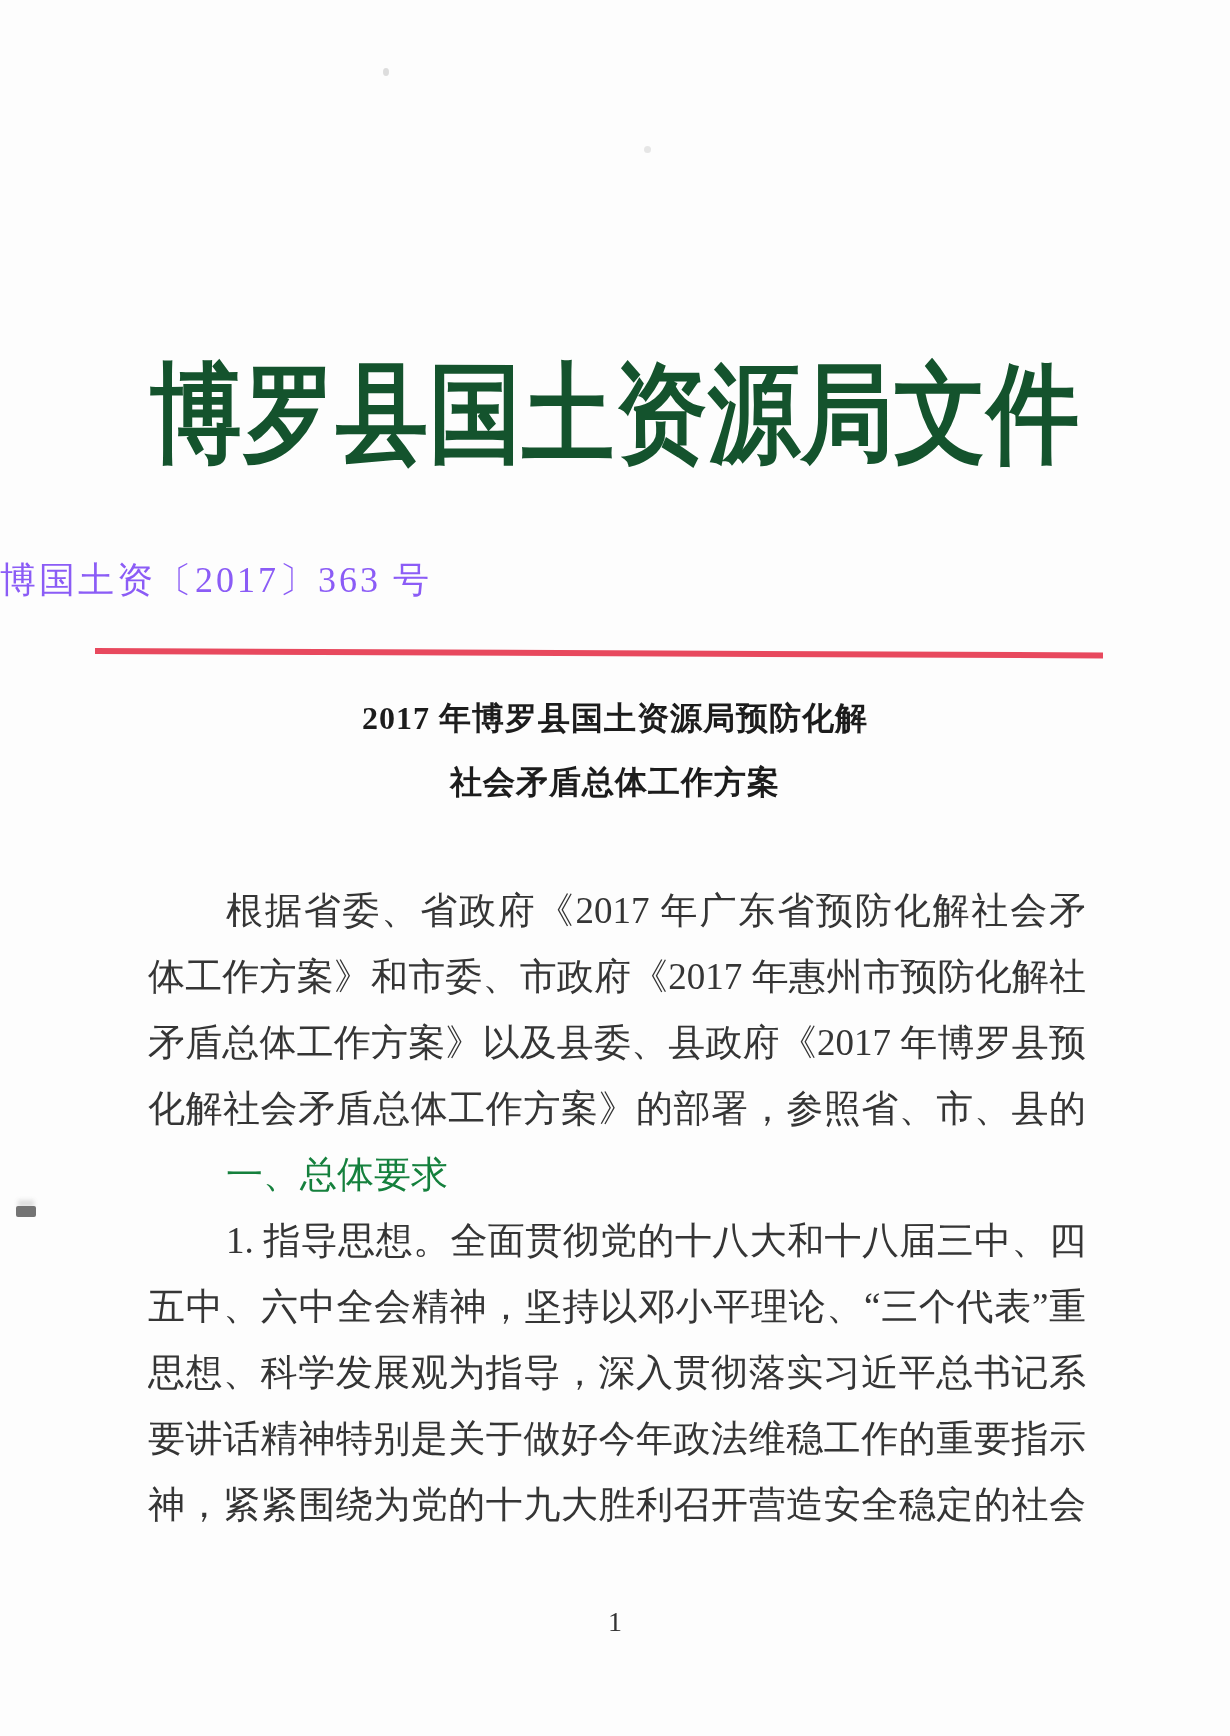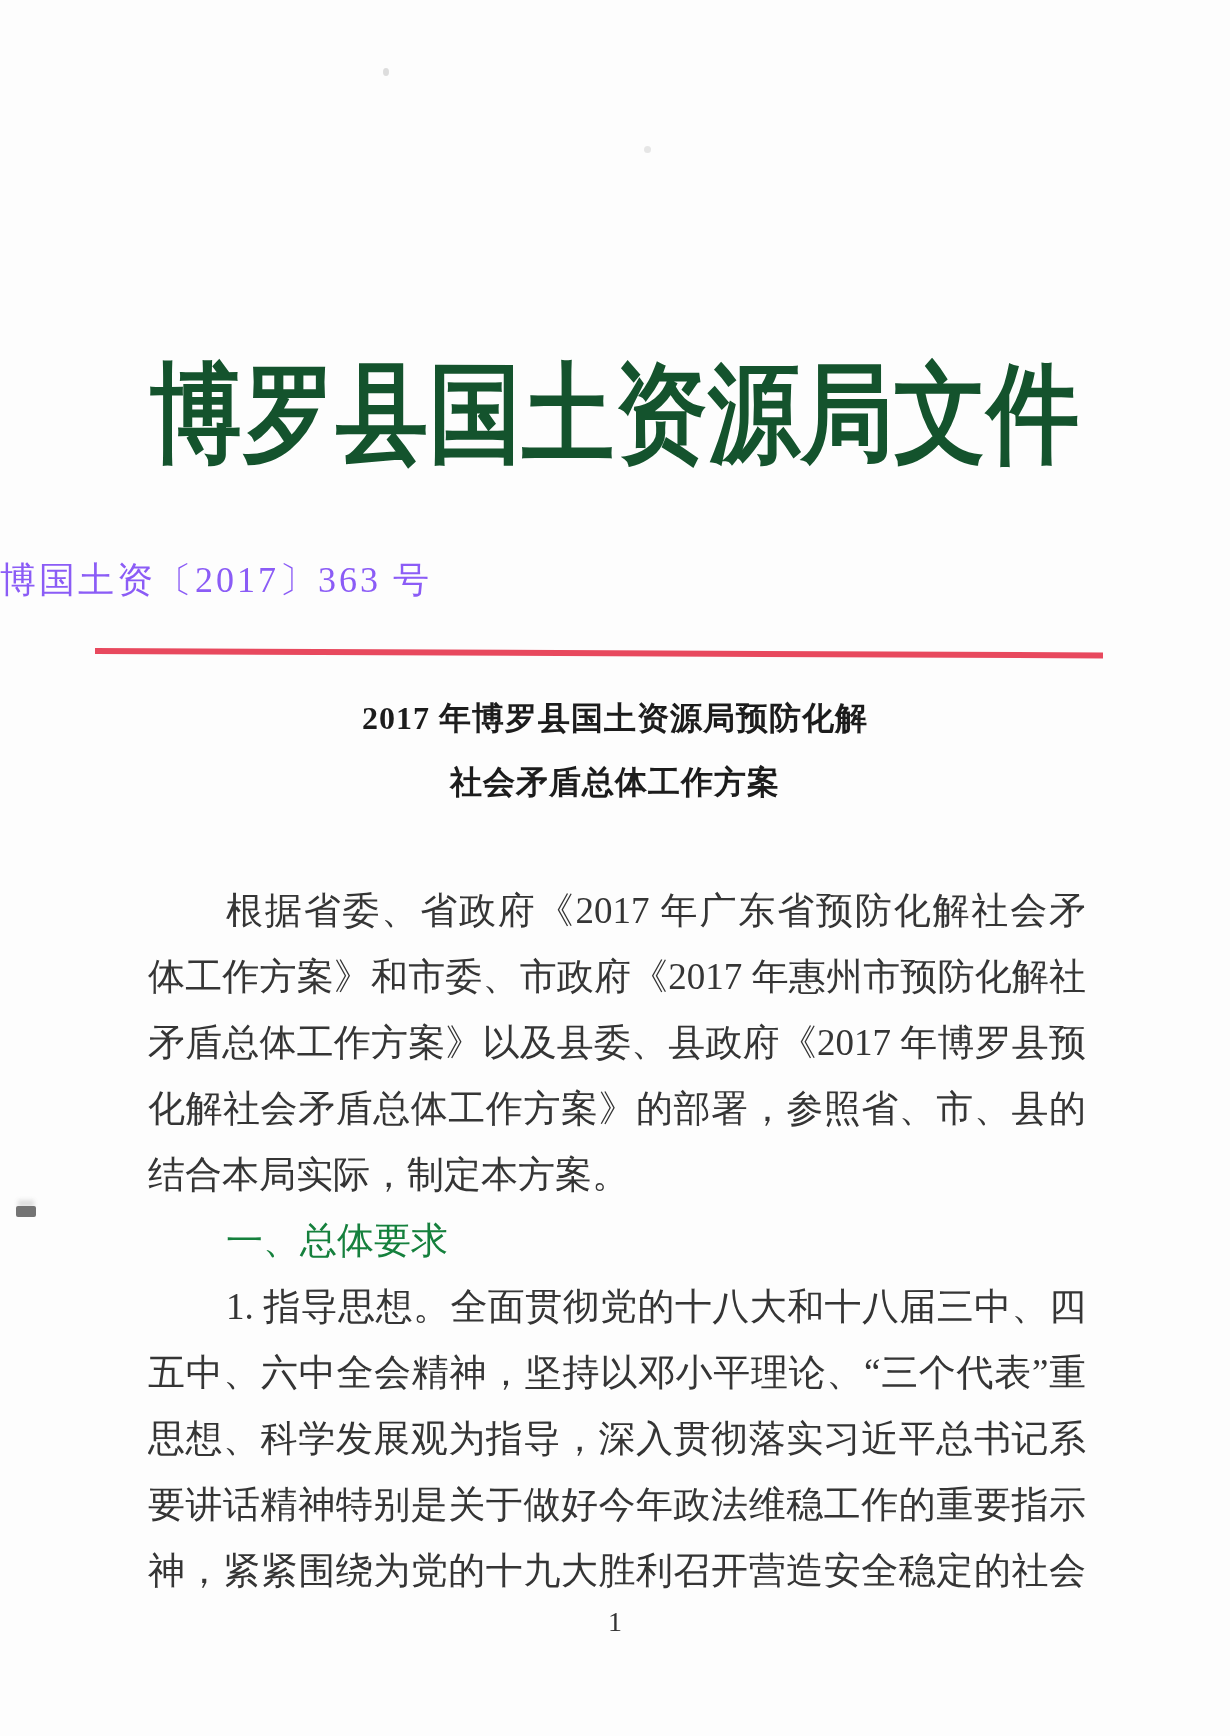--- a/index.html
+++ b/index.html
@@ -122,21 +122,20 @@
   <div class="doc-title">
     <div>2017 年博罗县国土资源局预防化解</div>
     <div>社会矛盾总体工作方案</div>
   </div>
 
   <div class="body-text">
     <div class="line just indent">根据省委、省政府《2017 年广东省预防化解社会矛盾总</div>
     <div class="line just">体工作方案》和市委、市政府《2017 年惠州市预防化解社会</div>
     <div class="line just">矛盾总体工作方案》以及县委、县政府《2017 年博罗县预防</div>
     <div class="line just">化解社会矛盾总体工作方案》的部署，参照省、市、县的做法，</div>
-    <div class="line">结合本局实际，制定本方案。</div>
     <div class="line bold indent">一、总体要求</div>
     <div class="line just indent">1. 指导思想。全面贯彻党的十八大和十八届三中、四中、</div>
     <div class="line just">五中、六中全会精神，坚持以邓小平理论、“三个代表”重要</div>
     <div class="line just">思想、科学发展观为指导，深入贯彻落实习近平总书记系列重</div>
     <div class="line just">要讲话精神特别是关于做好今年政法维稳工作的重要指示精</div>
     <div class="line just">神，紧紧围绕为党的十九大胜利召开营造安全稳定的社会环境</div>
   </div>
 
   <div class="page-number">1</div>
 

